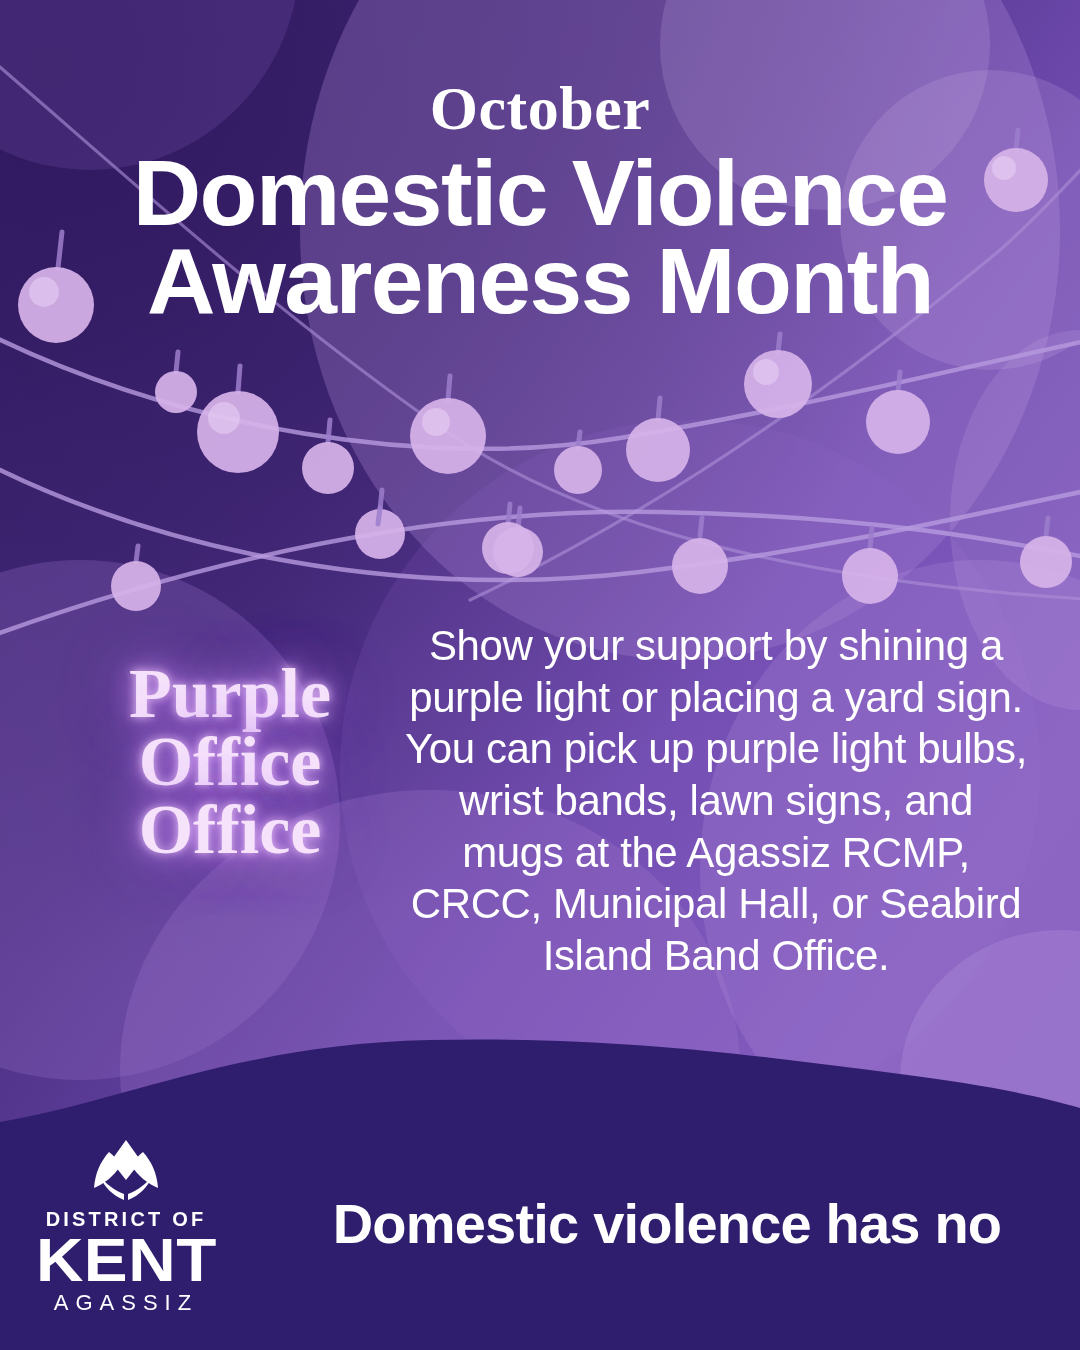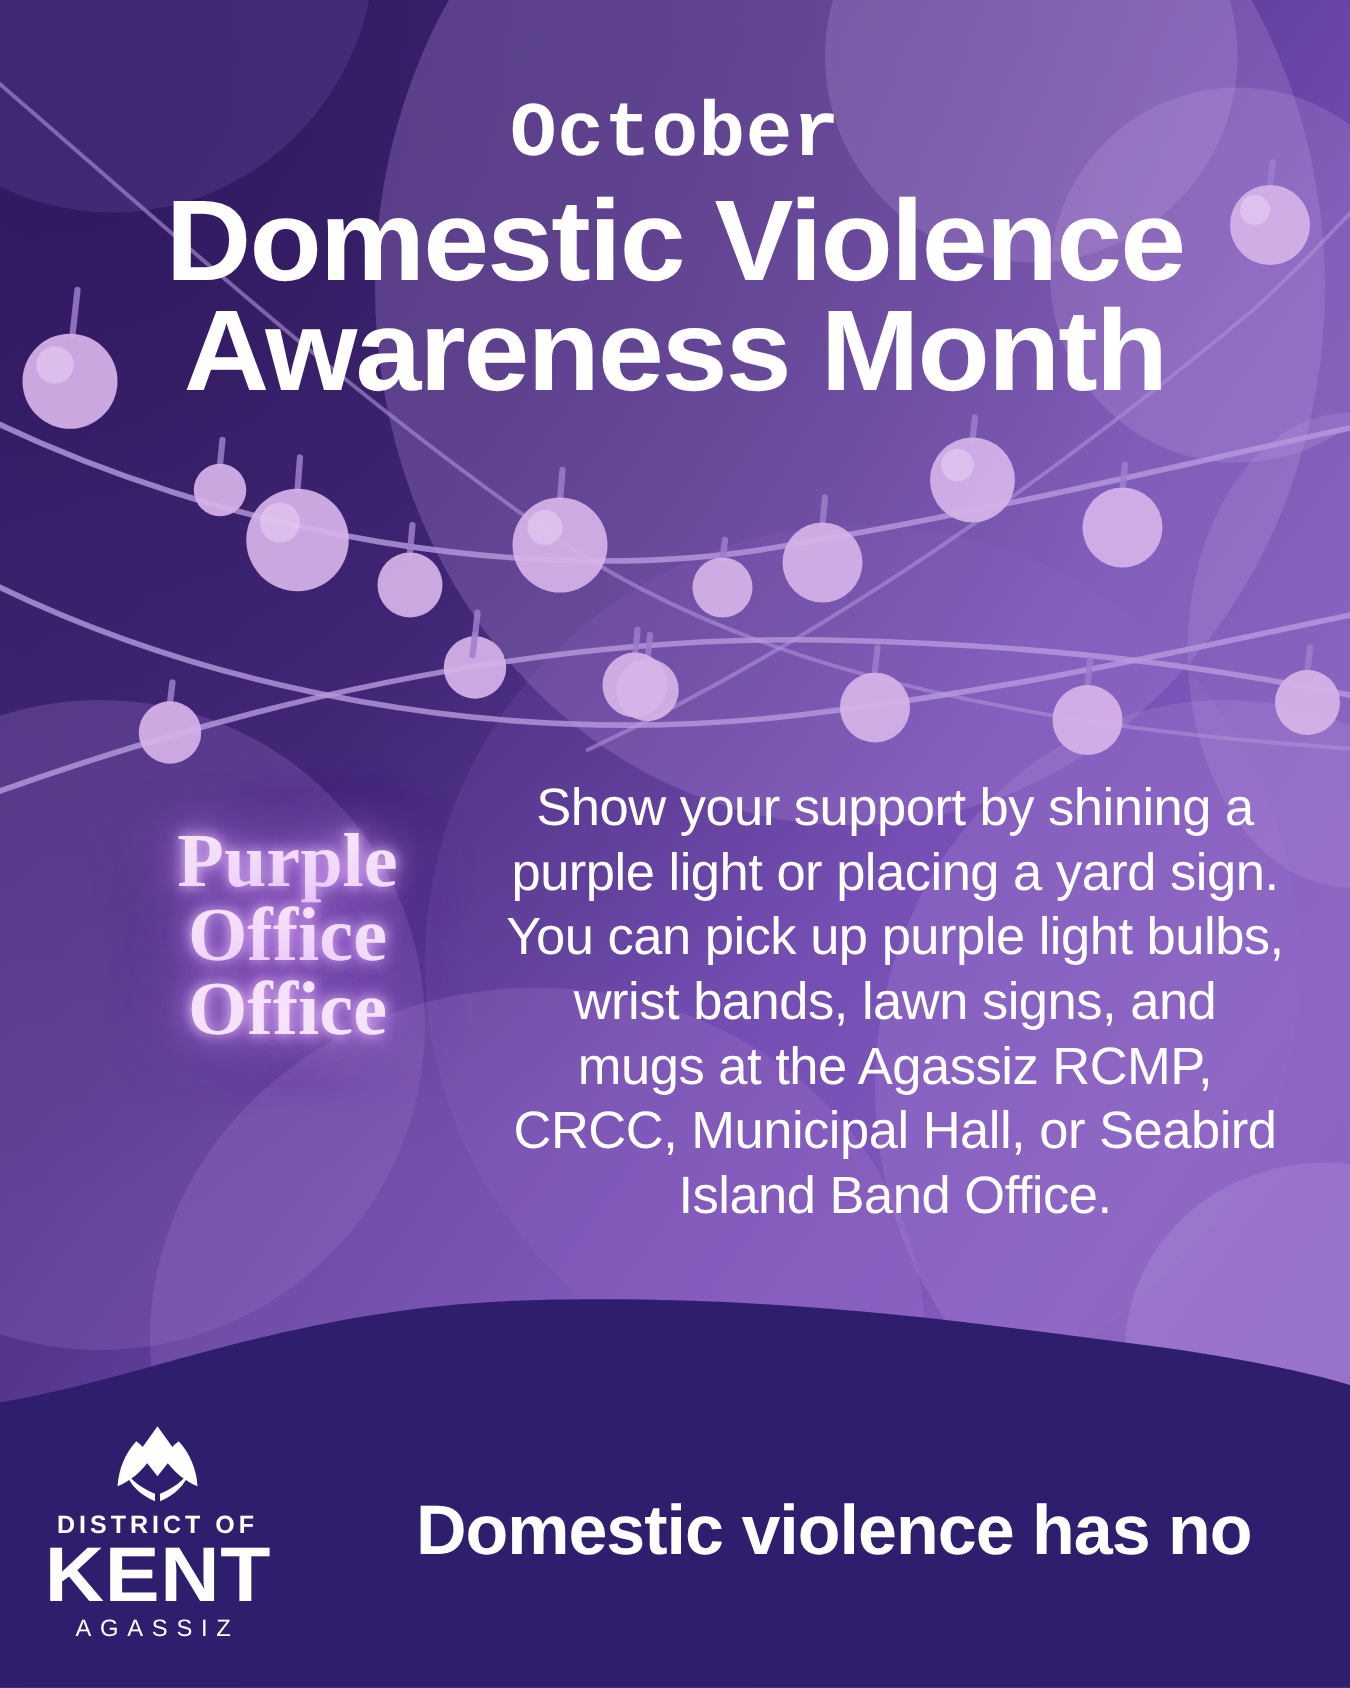--- a/index.html
+++ b/index.html
@@ -38,21 +38,21 @@
   .cord { stroke:#9d7ecd; stroke-width:5; opacity:0.85; stroke-linecap:round; }
   .bulb { fill:#d7b3e9; opacity:0.92; }
   .bulb-hi { fill:#ead2f4; opacity:0.55; }
 
   
   #headline {
     position:absolute; left:0; top:78px; width:1080px;
     text-align:center; z-index:20;
   }
   #month {
-    font-family:Liberation Mono, monospace;
+    font-family:Liberation Serif, serif;
     font-weight:700;
     font-size:62px;
     line-height:0.98;
     color:#ffffff;
     letter-spacing:0.5px;
   }
   #title {
     font-family:"Liberation Sans", sans-serif;
     font-weight:700;
     font-size:92px;
@@ -65,21 +65,21 @@
   #title .ln { display:block; white-space:nowrap; }
 
   
   #pln {
     position:absolute;
     left:60px; top:660px; width:340px;
     text-align:center;
     z-index:20;
     font-family:"Liberation Serif", serif;
     font-weight:700;
-    font-size:61px;
+    font-size:70px;
     line-height:0.97;
     color:#f6e2fb;
     text-shadow:
       0 0 10px rgba(240,200,255,0.95),
       0 0 26px rgba(214,150,250,0.85),
       0 0 48px rgba(190,120,245,0.65),
       0 0 80px rgba(170,100,235,0.45);
   }
   #pln .ln { display:block; }
 
@@ -113,21 +113,21 @@
   #logo-mark { width:92px; height:62px; display:block; }
   #logo-district {
     font-size:20px; font-weight:700; letter-spacing:3.2px;
     margin-top:7px; line-height:1;
   }
   #logo-kent {
     font-size:62px; font-weight:700; letter-spacing:0.5px;
     line-height:0.92; margin-top:2px; transform:scaleX(1.06);
   }
   #logo-agassiz {
-    font-size:19px; font-weight:400; letter-spacing:7px;
+    font-size:22px; font-weight:400; letter-spacing:7px;
     margin-top:4px; line-height:1;
   }
   #tagline {
     flex:1;
     padding-right:46px;
     font-family:"Liberation Sans", sans-serif;
     font-weight:700;
     font-size:56px;
     line-height:1.08;
     color:#ffffff;

